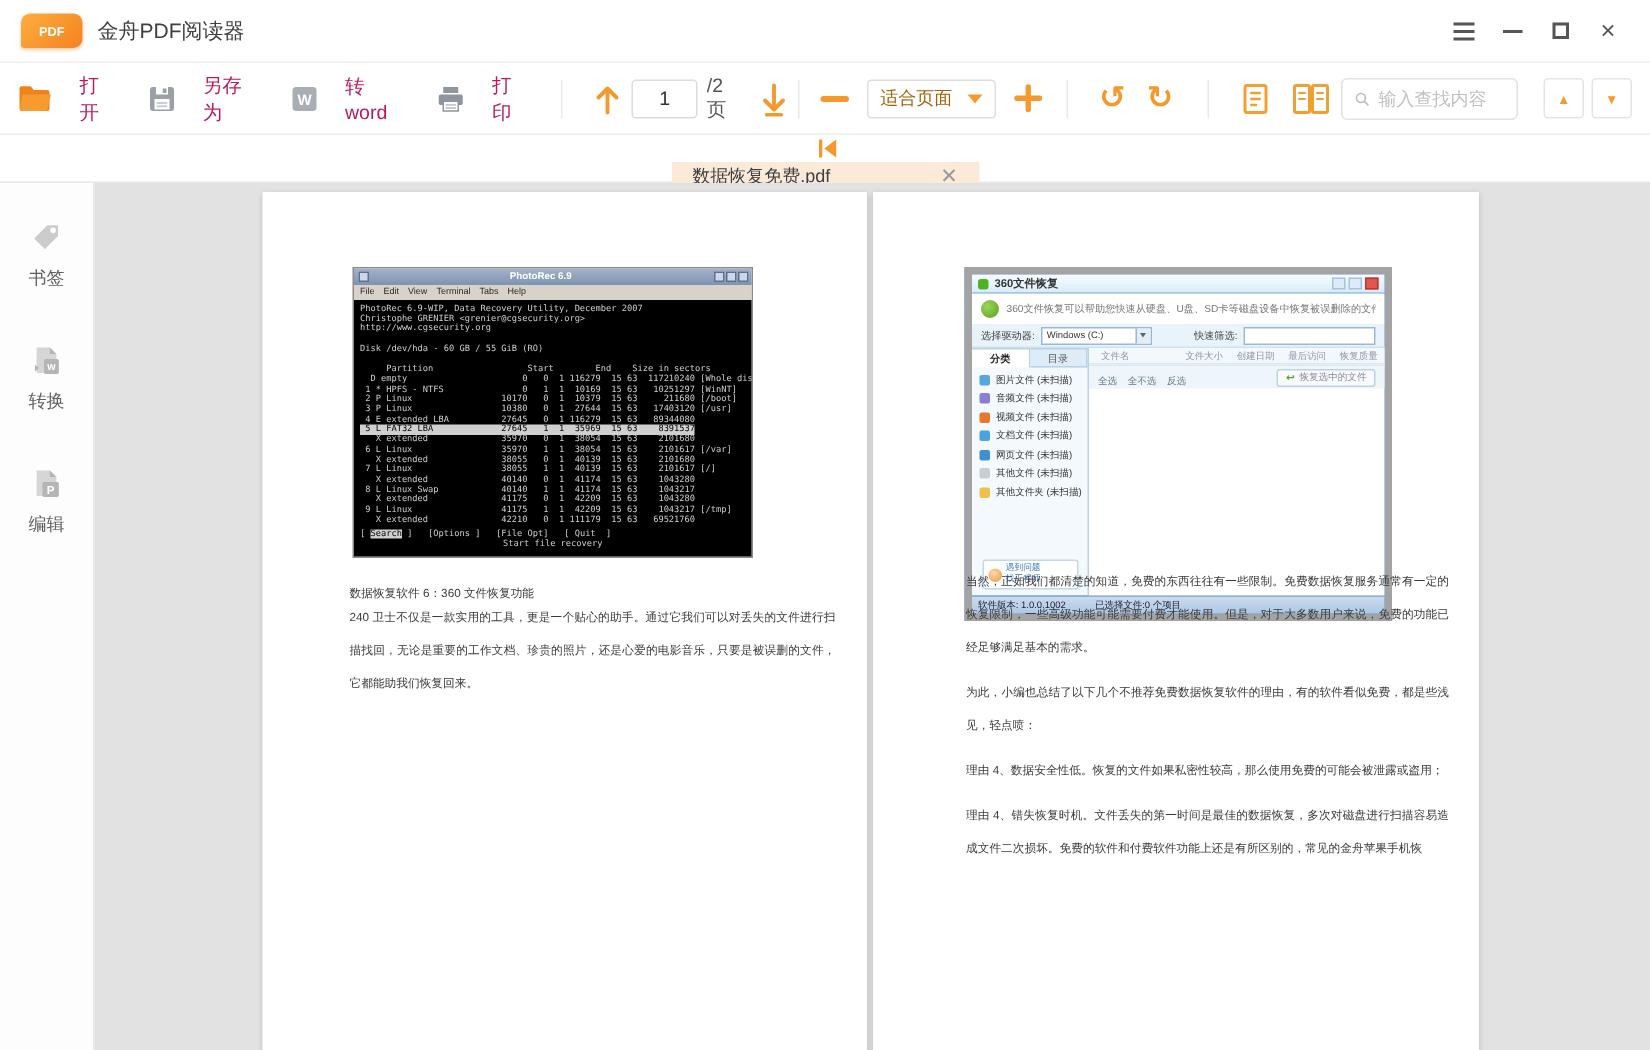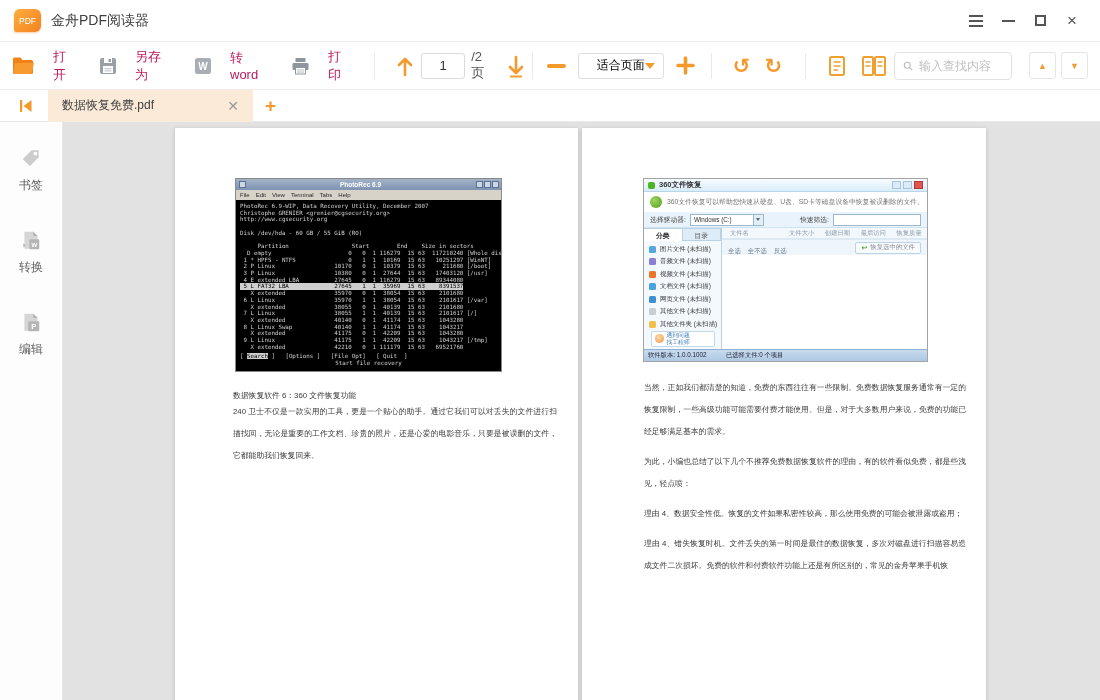--- a/index.html
+++ b/index.html
@@ -1,50 +1,50 @@
 <!DOCTYPE html>
 <html><head>
 <meta charset="utf-8">
 <style>
   * { margin:0; padding:0; box-sizing:border-box; }
   html,body { width:1100px; height:700px; overflow:hidden; }
   body { font-family:"Liberation Sans","DejaVu Sans",sans-serif; background:#fff; position:relative; }
 
   
   .titlebar { position:absolute; left:0; top:0; width:1100px; height:42px; background:#fff; border-bottom:1px solid #efefef; display:flex; align-items:center; }
-  .app-logo { width:27px; height:23px; margin-left:14px; border-radius:6px 6px 6px 2px; background:linear-gradient(135deg,#fcae3f,#f58220); color:#fff; font-size:8.5px; font-weight:normal; display:flex; align-items:center; justify-content:center; box-shadow:0 1px 2px rgba(245,130,32,.4); }
+  .app-logo { width:41px; height:23px; margin-left:14px; border-radius:6px 6px 6px 2px; background:linear-gradient(135deg,#fcae3f,#f58220); color:#fff; font-size:8.5px; font-weight:bold; display:flex; align-items:center; justify-content:center; box-shadow:0 1px 2px rgba(245,130,32,.4); }
   .app-title { margin-left:10px; font-size:14px; color:#404040; }
   .win-controls { margin-left:auto; display:flex; align-items:center; padding-right:12px; }
   .win-btn { width:32px; height:30px; display:flex; align-items:center; justify-content:center; cursor:pointer; }
   .ic-menu { width:14px; }
   .ic-menu div { height:2px; background:#555; margin:3px 0; }
   .ic-min { width:13px; height:2px; background:#555; }
   .ic-max { width:11px; height:11px; border:2px solid #555; }
   .ic-close { font-size:17px; color:#555; line-height:1; }
 
   
   .toolbar { position:absolute; left:0; top:42px; width:1100px; height:48px; background:#fff; border-bottom:1px solid #ededed; display:flex; align-items:center; padding:0 12px; }
   .tb-btn { display:flex; align-items:center; gap:18px; font-size:13px; color:#be185d; cursor:pointer; margin-right:22px; }
   .tb-sep { width:1px; height:26px; background:#e9e9e9; margin:0 14px 0 0; }
   .pg-input { width:44px; height:26px; border:1px solid #dcdcdc; border-radius:3px; text-align:center; font-size:13px; color:#333; outline:none; }
   .pg-total { font-size:13px; color:#555; margin:0 6px; }
   .arr-btn { cursor:pointer; display:flex; align-items:center; margin:0 6px; }
   .zoom-minus { width:19px; height:4px; background:#f49a2d; border-radius:2px; cursor:pointer; }
-  .zoom-select { width:88px; height:26px; border:1px solid #dedede; border-radius:3px; margin:0 12px; display:flex; align-items:center; justify-content:flex-end; padding:0 8px; font-size:12px; color:#000000; cursor:pointer; }
+  .zoom-select { width:88px; height:26px; border:1px solid #dedede; border-radius:3px; margin:0 12px; display:flex; align-items:center; justify-content:space-between; padding:0 8px; font-size:12px; color:#a16207; cursor:pointer; }
   .caret-down { width:0; height:0; border-left:5px solid transparent; border-right:5px solid transparent; border-top:6px solid #f49a2d; }
   .rot { font-size:21px; color:#f49a2d; font-weight:bold; cursor:pointer; margin:0 7px; line-height:1; }
   .view-ic { margin:0 7px; cursor:pointer; display:flex; }
   .tb-right { margin-left:auto; display:flex; align-items:center; }
   .search-box { width:118px; height:28px; border:1px solid #e2e2e2; border-radius:4px; display:flex; align-items:center; padding:0 8px; margin-right:12px; }
   .search-box input { border:none; outline:none; width:84px; font-size:12px; color:#555; margin-left:6px; }
   .search-box input::placeholder { color:#c0c0c0; }
   .find-btn { width:27px; height:27px; border:1px solid #e5e5e5; border-radius:3px; display:flex; align-items:center; justify-content:center; color:#f49a2d; font-size:9px; cursor:pointer; margin-left:5px; }
 
   
-  .tabbar { position:absolute; left:0; top:90px; width:1100px; height:32px; background:#fff; border-bottom:1px solid #e8e8e8; display:flex; align-items:center; }
+  .tabbar { position:absolute; left:0; top:90px; width:1100px; height:32px; background:#fff; border-bottom:1px solid #e8e8e8; display:flex; align-items:center;flex-direction:column; }
   .tab-collapse { margin:0 14px 0 18px; cursor:pointer; display:flex; }
   .tab { width:205px; height:32px; background:#fbead8; display:flex; align-items:center; padding:0 10px 0 14px; cursor:pointer; }
   .tab-label { font-size:12px; color:#3f3f3f; flex:1; white-space:nowrap; overflow:hidden; }
   .tab-close { color:#9a9a9a; font-size:14px; line-height:1; cursor:pointer; padding:2px 4px; }
   .tab-add { color:#f49a2d; font-size:19px; font-weight:bold; margin-left:12px; cursor:pointer; line-height:1; }
 
   
   .app-body { position:absolute; left:0; top:122px; width:1100px; height:578px; display:flex; }
   .sidebar { width:63px; height:100%; background:#fdfdfd; border-right:1px solid #e8e8e8; display:flex; flex-direction:column; align-items:center; padding-top:26px; }
   .sb-item { display:flex; flex-direction:column; align-items:center; gap:7px; margin-bottom:36px; cursor:pointer; }
@@ -62,21 +62,21 @@
   .pr-menubar { height:10px; background:#d7d3c9; display:flex; align-items:center; gap:6px; padding-left:4px; }
   .pr-menu-item { font-size:6px; color:#2a2a2a; }
   .pr-term { flex:1; background:#000; padding:3px 4px 2px 4px; overflow:hidden; font-family:"DejaVu Sans Mono","Liberation Mono",monospace; }
   .tline { font-size:5.8px; line-height:6.7px; color:#cfcfcf; white-space:pre; }
   .thl { background:#cfcfcf; color:#000; width:max-content; }
   .t-footer { font-size:5.8px; line-height:7px; color:#cfcfcf; white-space:pre; margin-top:3px; }
   .t-footer .fhl { background:#cfcfcf; color:#000; }
   .t-status { font-size:5.8px; line-height:7px; color:#cfcfcf; text-align:center; white-space:pre; }
 
   
-  .r360 { position:absolute; left:61px; top:50px; width:285px; height:184px; border:1px solid #a3a3a3; background:#3b82f6; display:flex; flex-direction:column; font-family:"Liberation Sans","DejaVu Sans",sans-serif; }
+  .r360 { position:absolute; left:61px; top:50px; width:285px; height:236px; border:5px solid #a3a3a3; background:#3b82f6; display:flex; flex-direction:column; font-family:"Liberation Sans","DejaVu Sans",sans-serif; }
   .r3-titlebar { height:13px; background:linear-gradient(#f7fcff,#d8ecf9); border-bottom:1px solid #b9d5ea; display:flex; align-items:center; padding:0 4px; }
   .r3-dot { width:7px; height:7px; border-radius:2px; background:#4db324; margin-right:4px; }
   .r3-title { font-size:7.5px; font-weight:bold; color:#333; flex:1; }
   .r3-wbtn { width:9px; height:8px; background:#dcebf7; border:1px solid #a8c4dc; margin-left:2px; }
   .r3-wbtn.close { background:#e2574d; border-color:#b23a32; }
   .r3-info { height:20px; background:#fff; display:flex; align-items:center; padding:0 6px; }
   .r3-recycle { width:12px; height:12px; border-radius:50%; background:radial-gradient(circle at 35% 35%,#9ed35f,#53a21e); margin-right:5px; flex:none; }
   .r3-desc { font-size:6.8px; color:#777; white-space:nowrap; overflow:hidden; }
   .r3-ctrl { height:16px; background:#e9f3fb; border-bottom:1px solid #cfe2f0; display:flex; align-items:center; padding:0 6px; gap:4px; }
   .r3-lb { font-size:6.8px; color:#444; }

